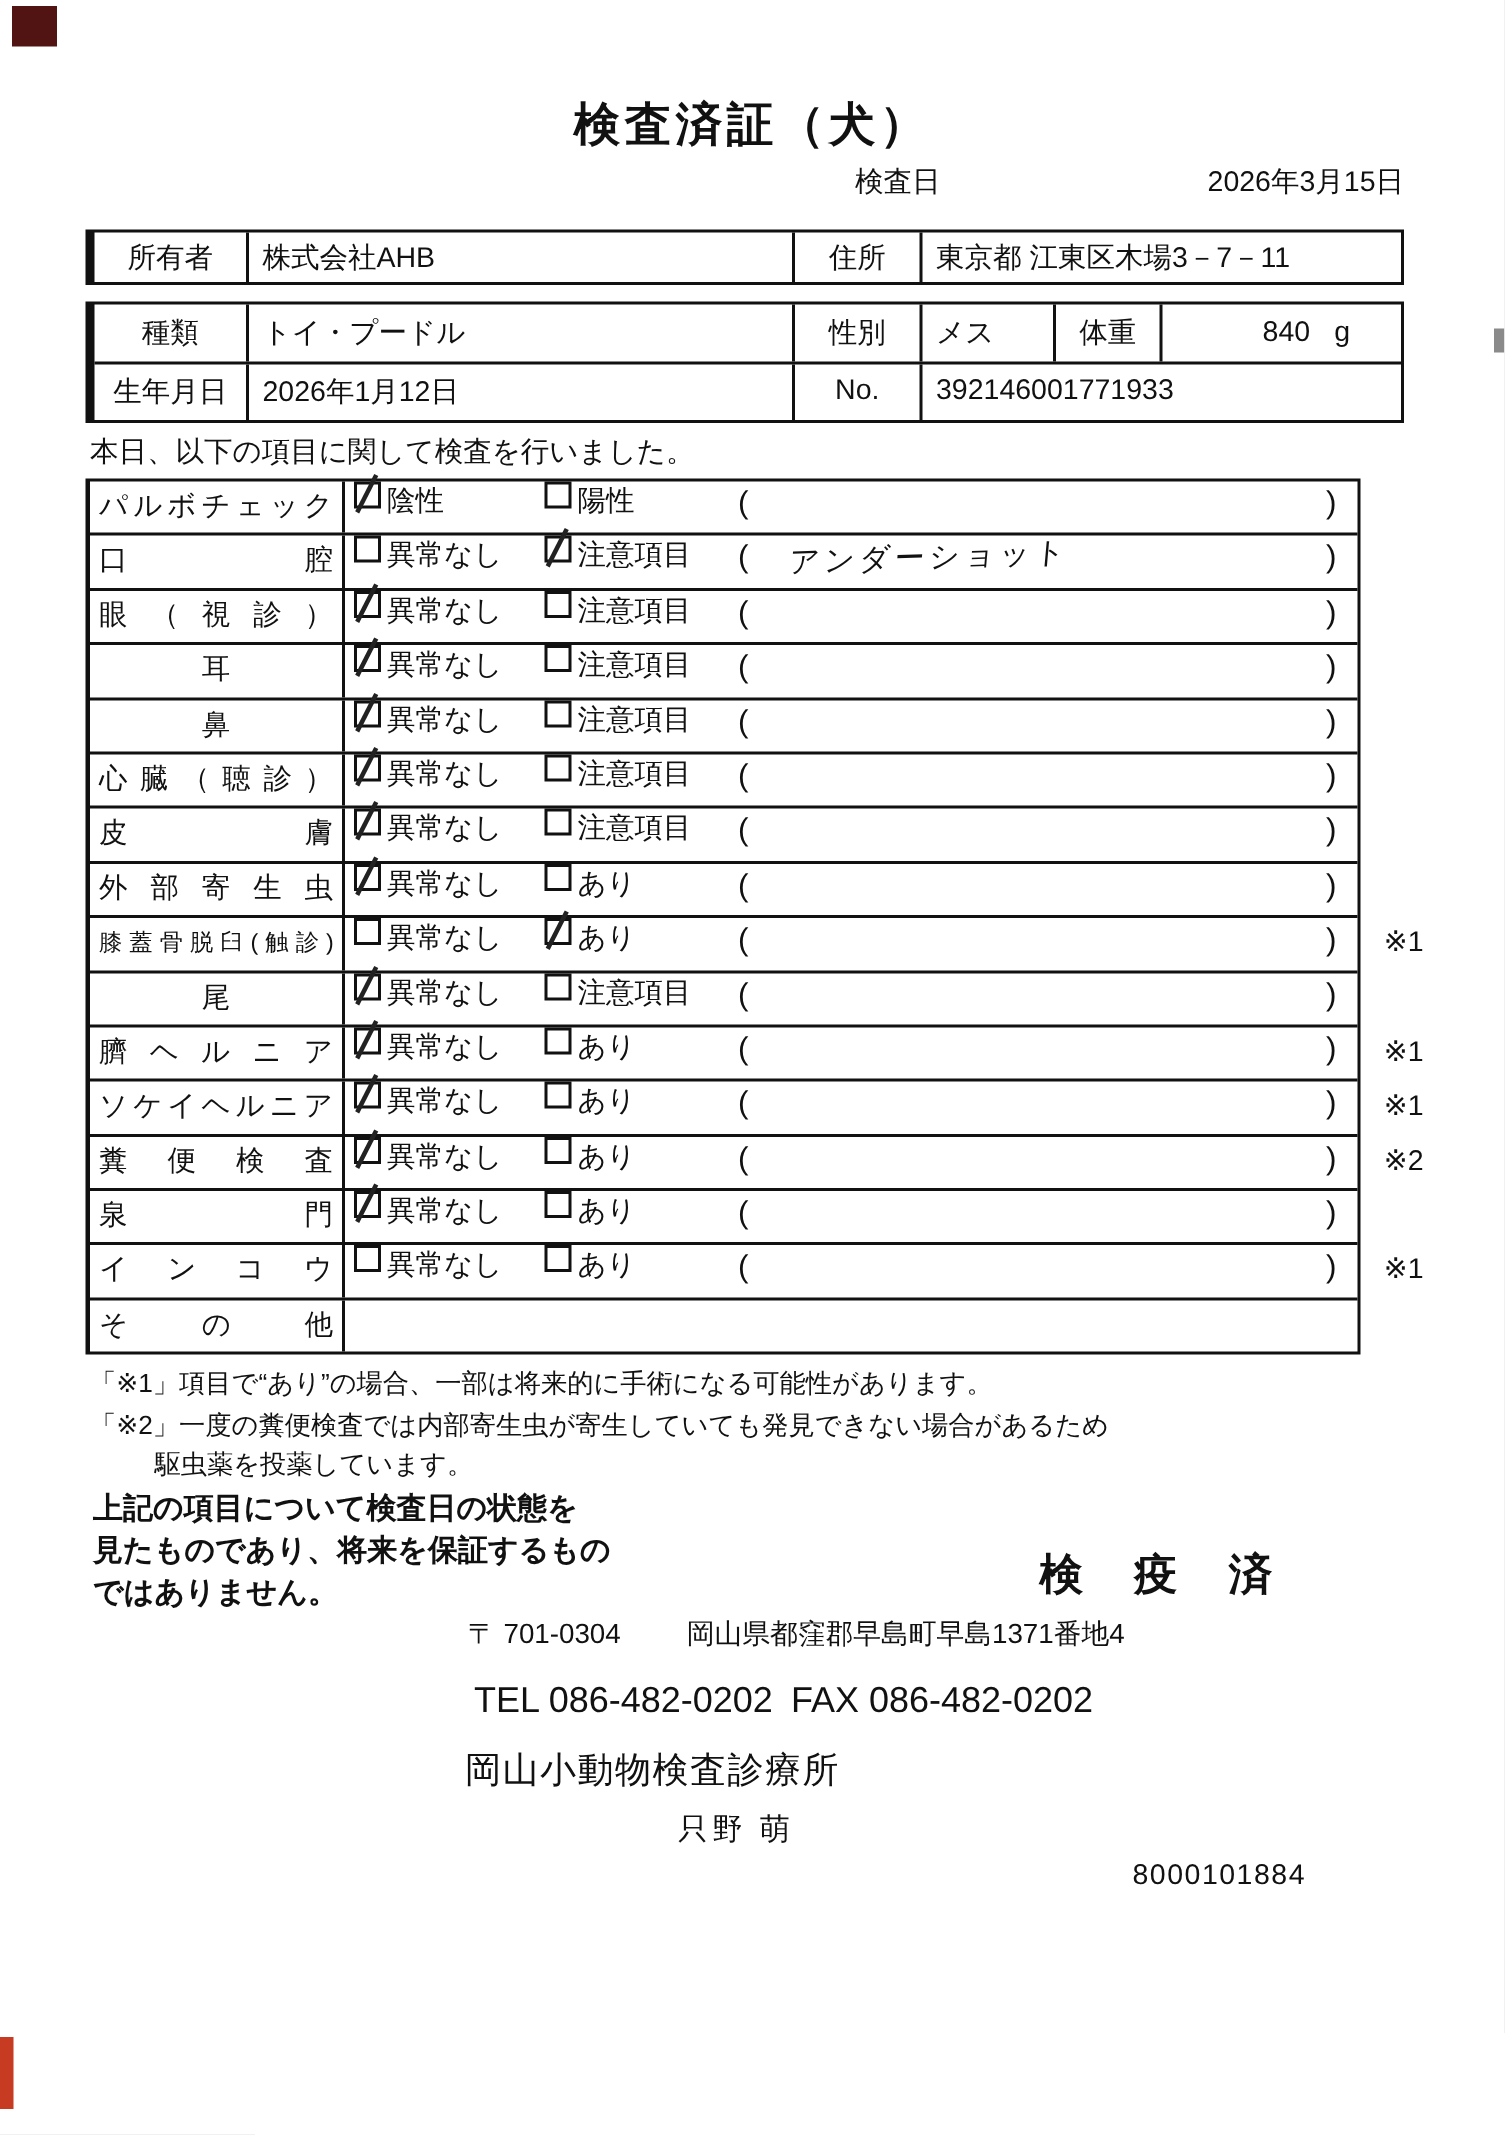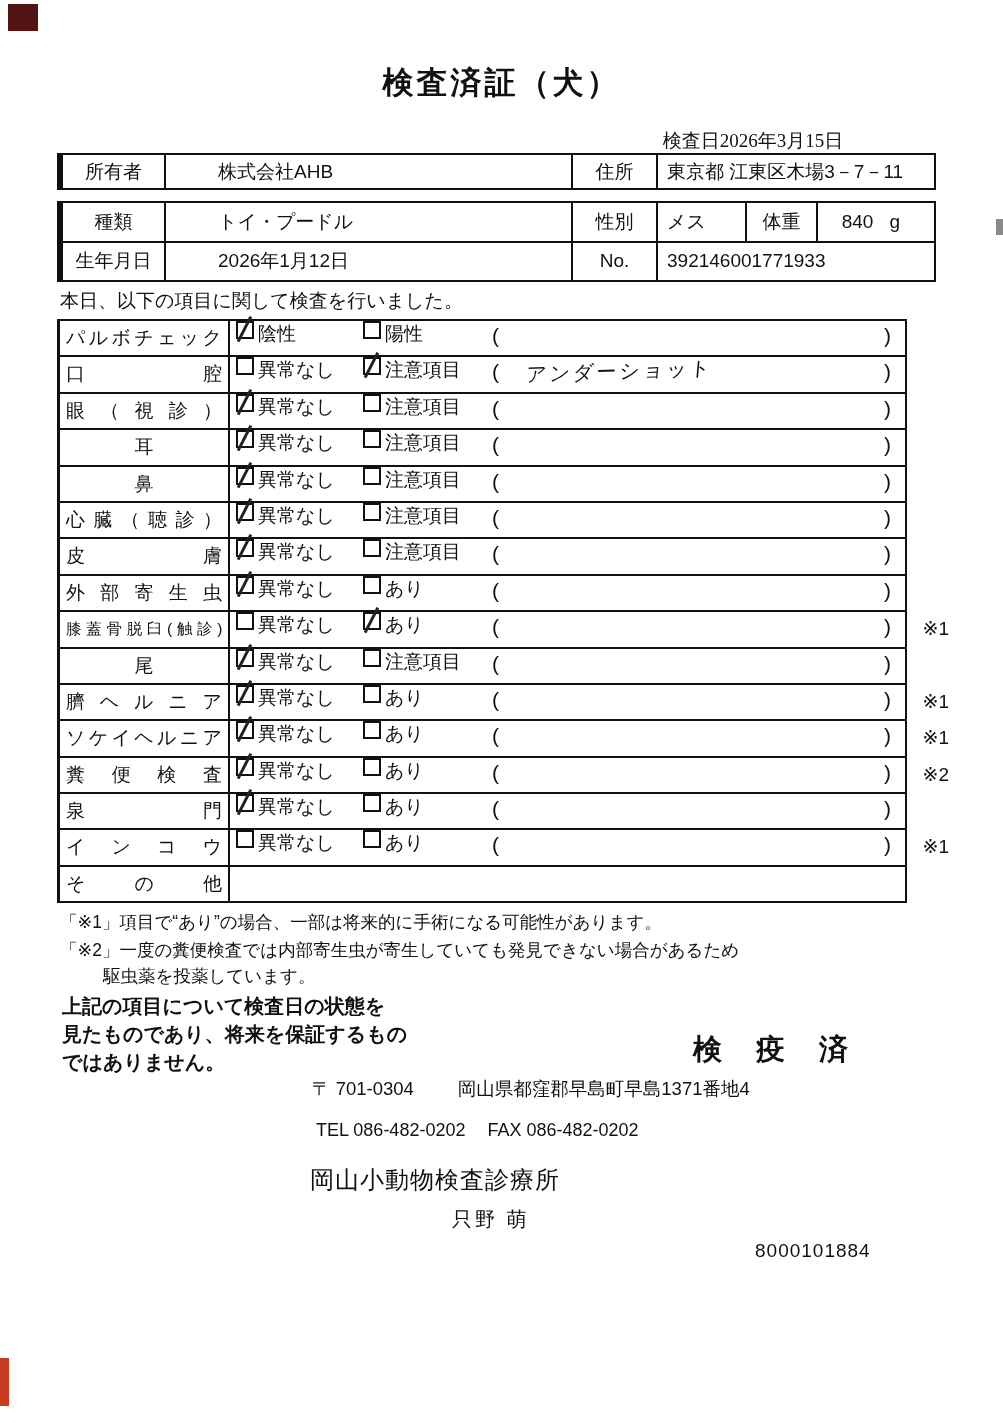--- a/index.html
+++ b/index.html
@@ -10,34 +10,34 @@
   }
   
   .artifact { position:absolute; }
   .artifact.top-left { left:8px; top:4px; width:30px; height:27px; background:#521313; }
   .artifact.bottom-left { left:0; top:1358px; width:9px; height:48px; background:#c63b21; }
   .artifact.right-edge { left:996px; top:219px; width:7px; height:16px; background:#8a8a8a; }
 
   .title { position:absolute; left:0; top:62px; width:100%; margin:0; text-align:center;
     font-size:31px; font-weight:bold; letter-spacing:3px; }
 
-  .date-row { position:absolute; left:570px; top:128px; width:366px; display:flex;
-    justify-content:center; font-size:19px;font-family:Liberation Serif, serif; }
+  .date-row { position:absolute; left:570px; top:108px; width:366px; display:flex;
+    justify-content:space-between; font-size:19px; }
 
   .table { position:absolute; left:57px; width:879px; border:2px solid #111;
     border-left:6px solid #111; box-sizing:border-box; display:flex; background:#fff; }
   .owner-table { top:153px; height:37px;text-align:right; }
   .pet-table { top:201px; height:81px; flex-direction:column;text-align:center; }
   .trow { display:flex; flex:1; border-bottom:2px solid #111; min-height:0; }
   .trow.last { border-bottom:none; }
   .cell { border-right:2px solid #111; font-size:19px; padding:0 9px; box-sizing:border-box;
     display:flex; align-items:center; white-space:nowrap; overflow:hidden; }
   .cell.label { justify-content:center; padding:0; }
   .cell.no-r { border-right:none; }
-  .w103 { width:103px; flex:none; } .w331 { width:364px; flex:none;margin-left:43px; }
+  .w103 { width:103px; flex:none; } .w331 { width:364px; flex:none; }
   .w85 { width:85px; flex:none; } .w89 { width:89px; flex:none; } .w71 { width:71px; flex:none; }
   .flex1 { flex:1; }
   .weight-cell { justify-content:flex-end; padding-right:34px; gap:16px; }
 
   .statement { position:absolute; left:60px; top:288px; font-size:19px; }
 
   .checklist { position:absolute; left:57px; top:319px; width:845px;
     border:2px solid #111; border-left:3px solid #111; box-sizing:content-box; background:#fff; }
   .check-row { display:flex; height:36.4px; border-bottom:2px solid #111; box-sizing:border-box; }
   .check-row:last-child { border-bottom:none; height:34.4px; }
@@ -65,21 +65,21 @@
   .fn1 { left:60px; top:910px; } .fn2 { left:60px; top:938px; } .fn3 { left:103px; top:964px; }
 
   .disclaimer { position:absolute; left:62px; top:992px; font-size:20px; font-weight:bold;
     line-height:28px; }
 
   .stamp { position:absolute; left:693px; top:1030px; font-size:29px; font-weight:bold;
     letter-spacing:13px; white-space:nowrap; }
 
   .postal-row { position:absolute; left:312px; top:1076px; font-size:18.5px; display:flex; }
   .postal-row .addr { margin-left:44px; }
-  .tel-row { position:absolute; left:316px; top:1120px; font-size:18px; display:flex; gap:22px; }
+  .tel-row { position:absolute; left:316px; top:1120px; font-size:24px; display:flex; gap:12px; }
   .clinic-name { position:absolute; left:310px; top:1164px; font-size:24px; letter-spacing:1px; }
   .vet-name { position:absolute; left:452px; top:1206px; font-size:20px; letter-spacing:3px; }
   .serial { position:absolute; left:755px; top:1240px; font-size:19px; letter-spacing:1px; }
 </style>
 </head>
 <body>
 
 <div class="page">
 
   <div class="artifact top-left"></div>

